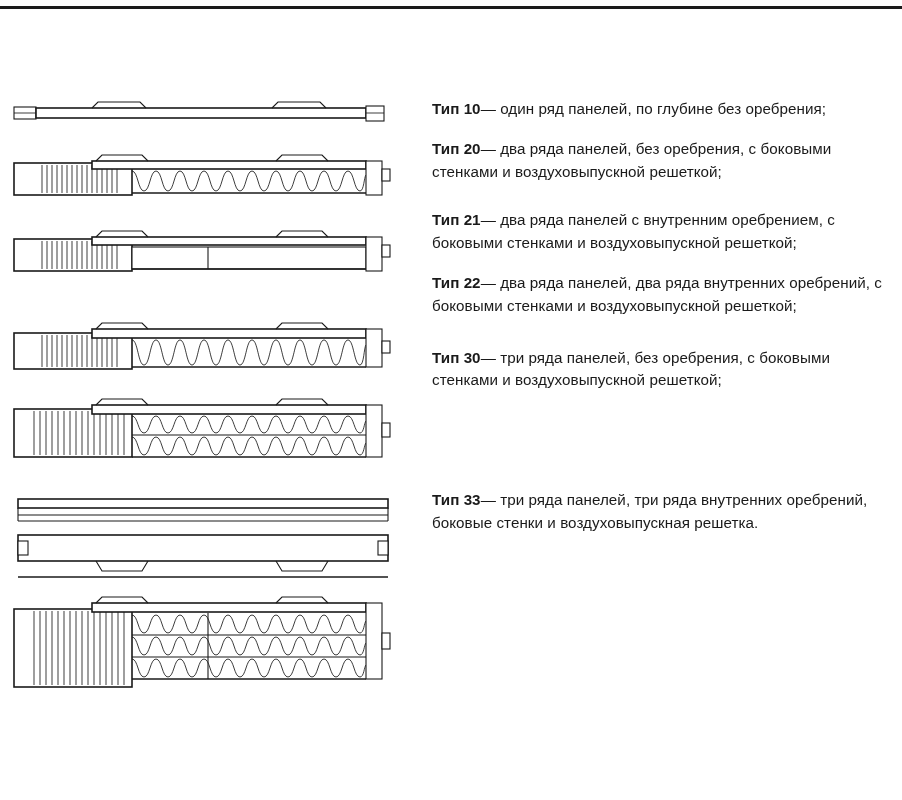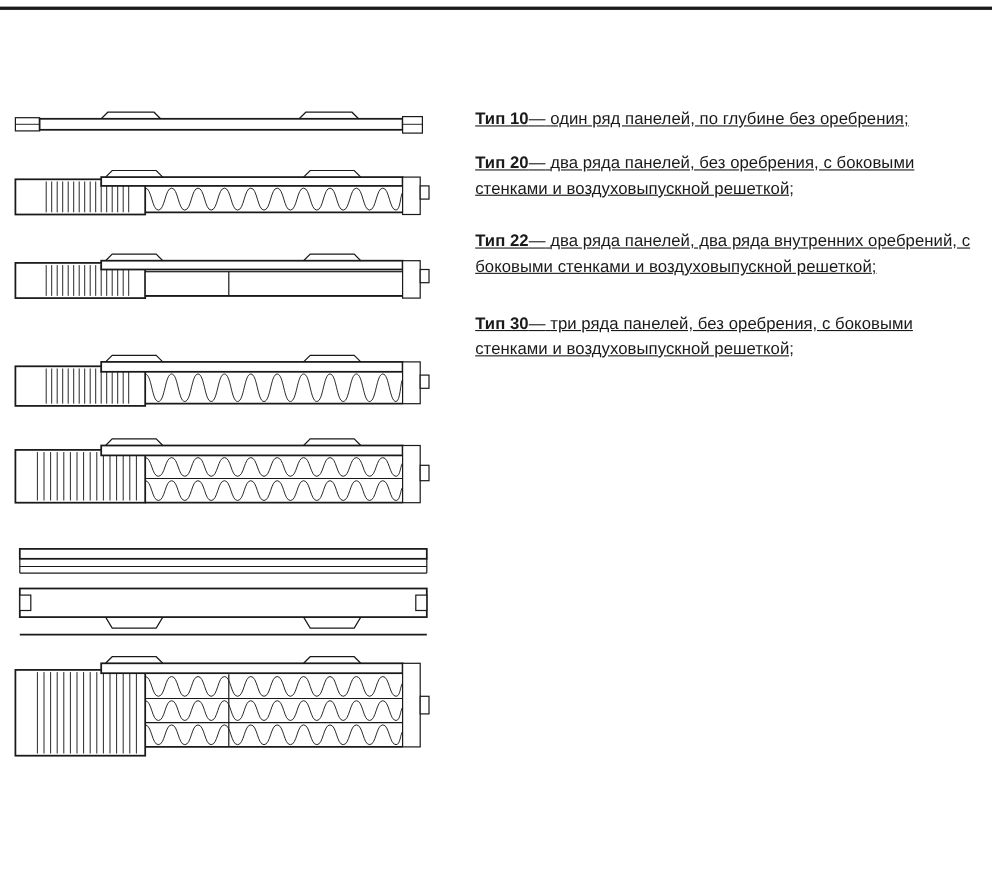--- a/index.html
+++ b/index.html
@@ -37,21 +37,20 @@
     left: 0;
     top: 95px;
     width: 420px;
     height: 640px;
   }
   .text-col {
     position: absolute;
     left: 432px;
     top: 98px;
     width: 468px;
-    text-decoration: underline;
   }
 
   
   .para {
     font-size: 15.2px;
     line-height: 1.50;
     margin: 0 0 17px 0;
     text-align: left;
     letter-spacing: 0.05px;
   }
@@ -363,25 +362,31 @@
 
     <p class="para">
       <b>Тип 10</b><span>—</span> <span>один ряд панелей, по глубине без оребрения;</span>
     </p>
 
 
     <p class="para gap-big">
       <b>Тип 20</b><span>—</span> <span>два ряда панелей, без оребрения, с боковыми стенками и воздуховыпускной решеткой;</span>
     </p>
 
+    <p class="para">
+      <b>Тип 21</b><span>—</span> <span>два ряда панелей с внутренним оребрением, с боковыми стенками и воздуховыпускной решеткой;</span>
+    </p>
 
     <p class="para gap-huge">
       <b>Тип 22</b><span>—</span> <span>два ряда панелей, два ряда внутренних оребрений, с боковыми стенками и воздуховыпускной решеткой;</span>
     </p>
 
     <p class="para gap-huge" style="margin-bottom:97px;">
       <b>Тип 30</b><span>—</span> <span>три ряда панелей, без оребрения, с боковыми стенками и воздуховыпускной решеткой;</span>
     </p>
 
+    <p class="para">
+      <b>Тип 33</b><span>—</span> <span>три ряда панелей, три ряда внутренних оребрений, боковые стенки и воздуховыпускная решетка.</span>
+    </p>
 
   </div>
 
 </div>
 
 </body></html>

